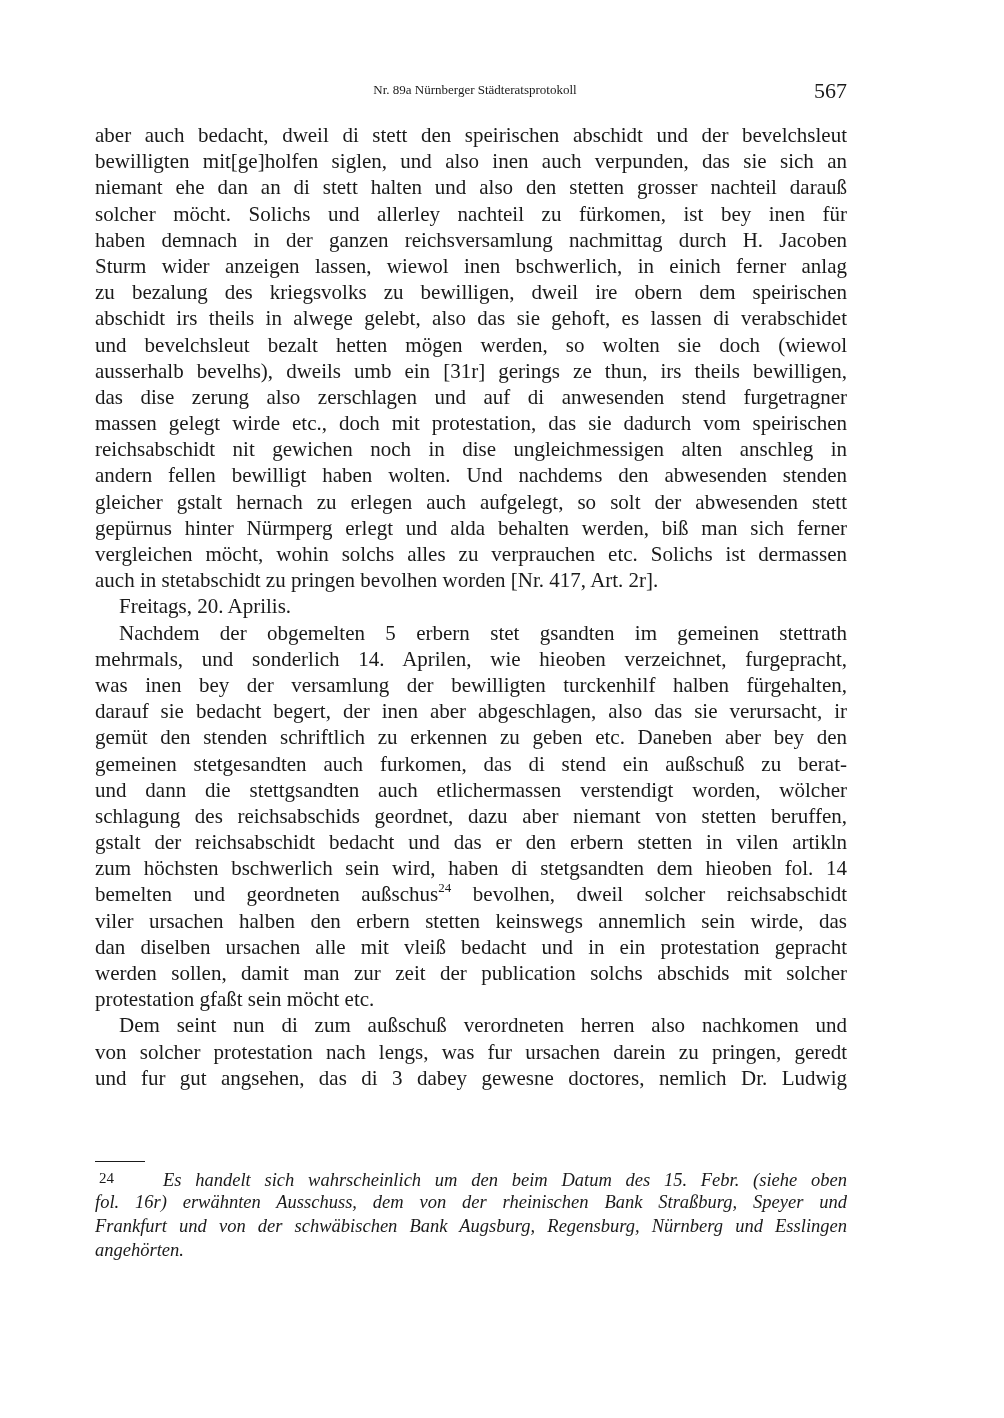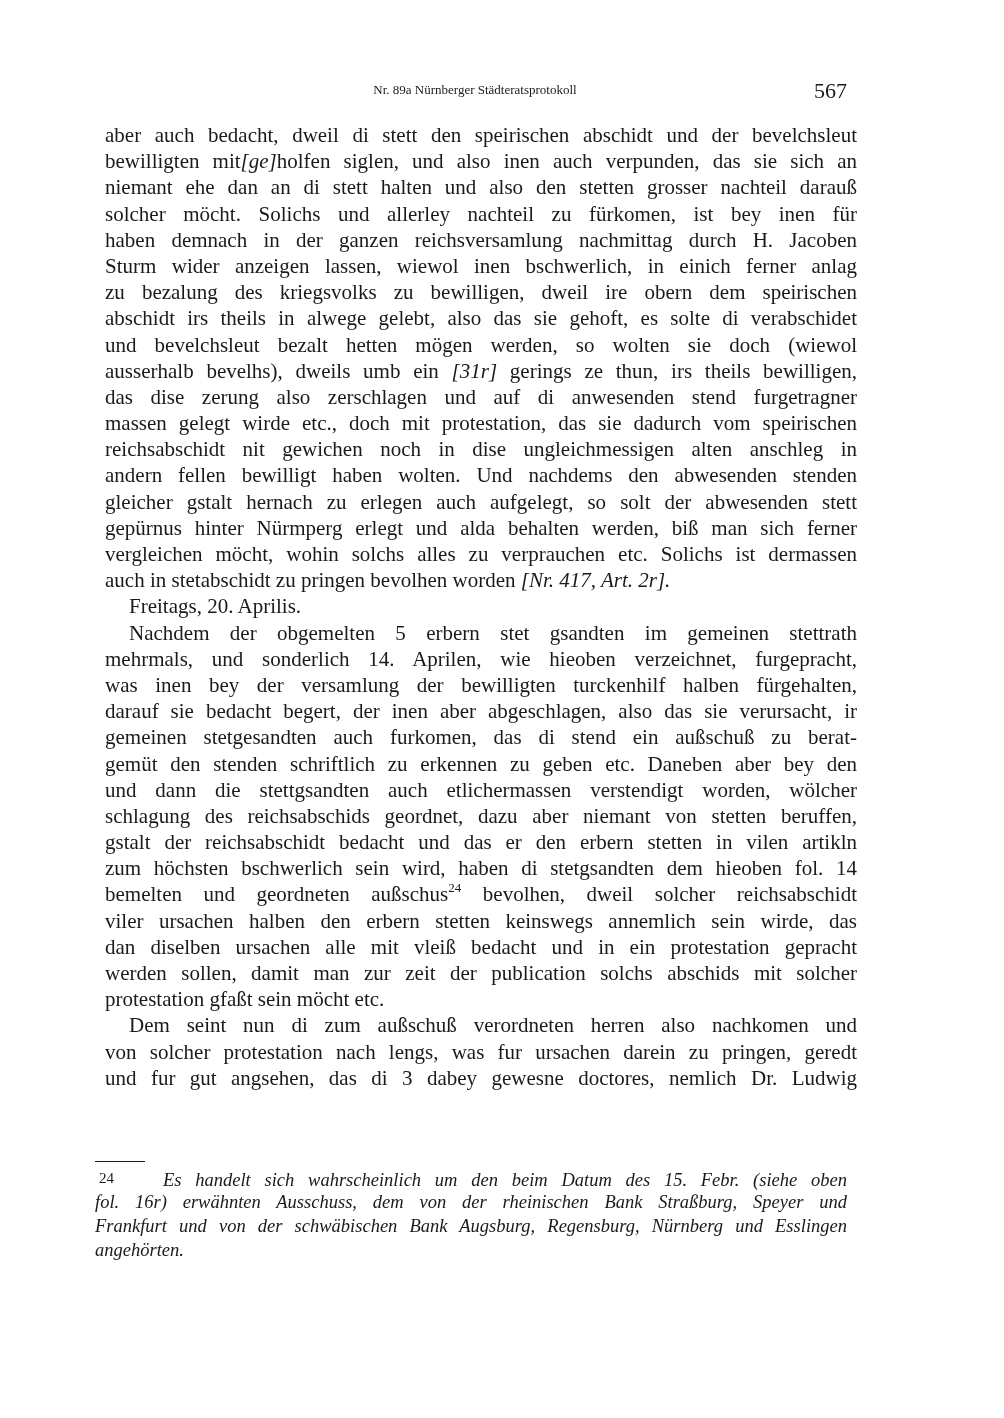--- a/index.html
+++ b/index.html
@@ -1,26 +1,26 @@
 <!DOCTYPE html>
 <html><head>
   <meta charset="utf-8">
   <style>
     html, body { margin: 0; padding: 0; background: #ffffff; }
     body { width: 1004px; height: 1418px; position: relative; overflow: hidden;
            font-family: "Liberation Serif", "DejaVu Serif", serif; color: #1a1a1a; }
     .header { position: absolute; top: 78px; left: 95px; width: 752px; height: 30px; }
     .running-title { position: absolute; left: 8px; right: 0; text-align: center; font-size: 13px; top: 4px; }
     .page-number { position: absolute; right: 0; top: 0; font-size: 22px; }
-    .body { position: absolute; top: 122px; left: 95px; width: 752px; margin-left: 10px; }
+    .body { position: absolute; top: 122px; left: 95px; width: 752px; }
     .line { font-size: 21px; line-height: 26.2px; height: 26.2px; white-space: nowrap;
             text-align: justify; text-align-last: justify; }
     .line.last { text-align-last: left; }
     .line.indent { padding-left: 24px; }
-    .it { font-style: italic; }
+    .it { }
     sup { font-size: 13px; line-height: 0; position: relative; top: -1px; }
     .fn-rule { position: absolute; top: 1161px; left: 95px; width: 50px; height: 0; border-top: 1px solid #1a1a1a; }
     .footnotes { position: absolute; top: 1166px; left: 95px; width: 752px; }
     .fn-line { font-size: 18.5px; line-height: 24px; height: 24px; white-space: nowrap; font-style: italic;
                text-align: justify; text-align-last: justify; font-family: Liberation Serif, serif; }
     .fn-line.last { text-align-last: left; }
     .fn-num { font-style: normal; font-size: 15px; display: inline-block; width: 64px; padding-left: 4px; vertical-align: 3px; }
   </style>
 </head>
 <body>
@@ -31,38 +31,38 @@
 </div>
 
 <div class="body" id="body-text">
     <div class="line"><span>aber auch bedacht, dweil di stett den speirischen abschidt und der bevelchsleut</span></div>
     <div class="line"><span>bewilligten mit</span><span class="it">[ge]</span><span>holfen siglen, und also inen auch verpunden, das sie sich an</span></div>
     <div class="line"><span>niemant ehe dan an di stett halten und also den stetten grosser nachteil darauß</span></div>
     <div class="line"><span>solcher möcht. Solichs und allerley nachteil zu fürkomen, ist bey inen für</span></div>
     <div class="line"><span>haben demnach in der ganzen reichsversamlung nachmittag durch H. Jacoben</span></div>
     <div class="line"><span>Sturm wider anzeigen lassen, wiewol inen bschwerlich, in einich ferner anlag</span></div>
     <div class="line"><span>zu bezalung des kriegsvolks zu bewilligen, dweil ire obern dem speirischen</span></div>
-    <div class="line"><span>abschidt irs theils in alwege gelebt, also das sie gehoft, es solte di verabschidet</span></div>
+    <div class="line"><span>abschidt irs theils in alwege gelebt, also das sie gehoft, es lassen di verabschidet</span></div>
     <div class="line"><span>und bevelchsleut bezalt hetten mögen werden, so wolten sie doch (wiewol</span></div>
     <div class="line"><span>ausserhalb bevelhs), dweils umb ein </span><span class="it">[31r]</span><span> gerings ze thun, irs theils bewilligen,</span></div>
     <div class="line"><span>das dise zerung also zerschlagen und auf di anwesenden stend furgetragner</span></div>
     <div class="line"><span>massen gelegt wirde etc., doch mit protestation, das sie dadurch vom speirischen</span></div>
     <div class="line"><span>reichsabschidt nit gewichen noch in dise ungleichmessigen alten anschleg in</span></div>
     <div class="line"><span>andern fellen bewilligt haben wolten. Und nachdems den abwesenden stenden</span></div>
     <div class="line"><span>gleicher gstalt hernach zu erlegen auch aufgelegt, so solt der abwesenden stett</span></div>
     <div class="line"><span>gepürnus hinter Nürmperg erlegt und alda behalten werden, biß man sich ferner</span></div>
     <div class="line"><span>vergleichen möcht, wohin solchs alles zu verprauchen etc. Solichs ist dermassen</span></div>
     <div class="line last"><span>auch in stetabschidt zu pringen bevolhen worden </span><span class="it">[Nr. 417, Art. 2r].</span></div>
     <div class="line indent last"><span>Freitags, 20. Aprilis.</span></div>
     <div class="line indent"><span>Nachdem der obgemelten 5 erbern stet gsandten im gemeinen stettrath</span></div>
     <div class="line"><span>mehrmals, und sonderlich 14. Aprilen, wie hieoben verzeichnet, furgepracht,</span></div>
     <div class="line"><span>was inen bey der versamlung der bewilligten turckenhilf halben fürgehalten,</span></div>
     <div class="line"><span>darauf sie bedacht begert, der inen aber abgeschlagen, also das sie verursacht, ir</span></div>
+    <div class="line"><span>gemüt den stenden schriftlich zu erkennen zu geben etc. Daneben aber bey den</span></div>
     <div class="line"><span>gemeinen stetgesandten auch furkomen, das di stend ein außschuß zu berat-</span></div>
-    <div class="line"><span>gemüt den stenden schriftlich zu erkennen zu geben etc. Daneben aber bey den</span></div>
     <div class="line"><span>und dann die stettgsandten auch etlichermassen verstendigt worden, wölcher</span></div>
     <div class="line"><span>schlagung des reichsabschids geordnet, dazu aber niemant von stetten beruffen,</span></div>
     <div class="line"><span>gstalt der reichsabschidt bedacht und das er den erbern stetten in vilen artikln</span></div>
     <div class="line"><span>zum höchsten bschwerlich sein wird, haben di stetgsandten dem hieoben fol. 14</span></div>
     <div class="line"><span>bemelten und geordneten außschus</span><sup>24</sup><span> bevolhen, dweil solcher reichsabschidt</span></div>
     <div class="line"><span>viler ursachen halben den erbern stetten keinswegs annemlich sein wirde, das</span></div>
     <div class="line"><span>dan diselben ursachen alle mit vleiß bedacht und in ein protestation gepracht</span></div>
     <div class="line"><span>werden sollen, damit man zur zeit der publication solchs abschids mit solcher</span></div>
     <div class="line last"><span>protestation gfaßt sein möcht etc.</span></div>
     <div class="line indent"><span>Dem seint nun di zum außschuß verordneten herren also nachkomen und</span></div>

